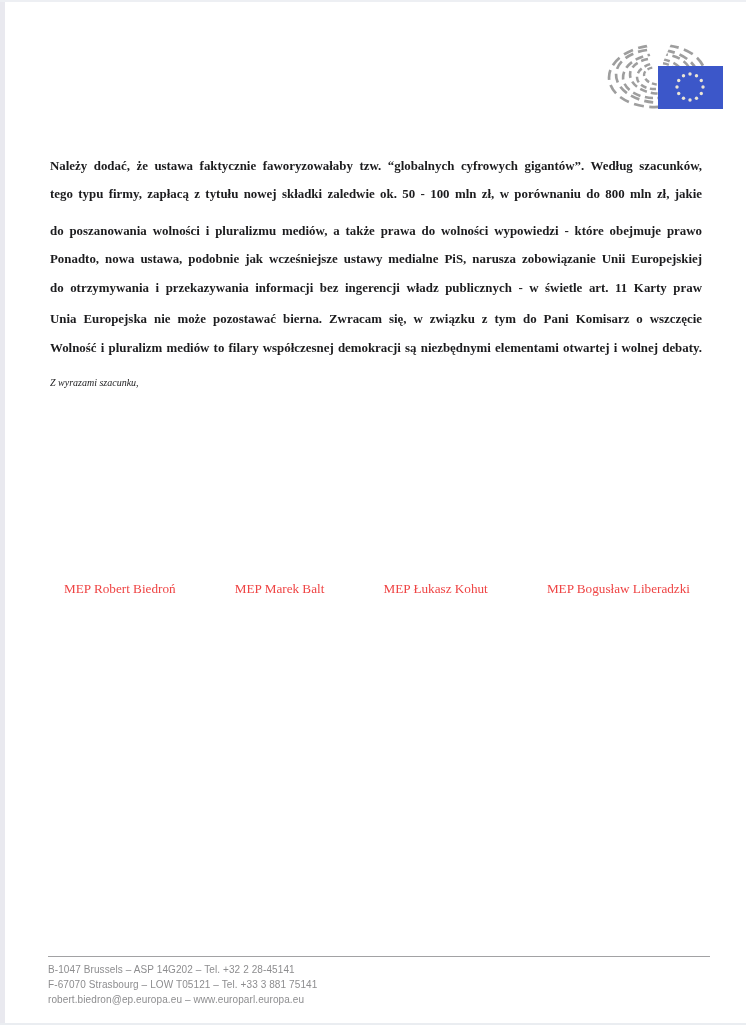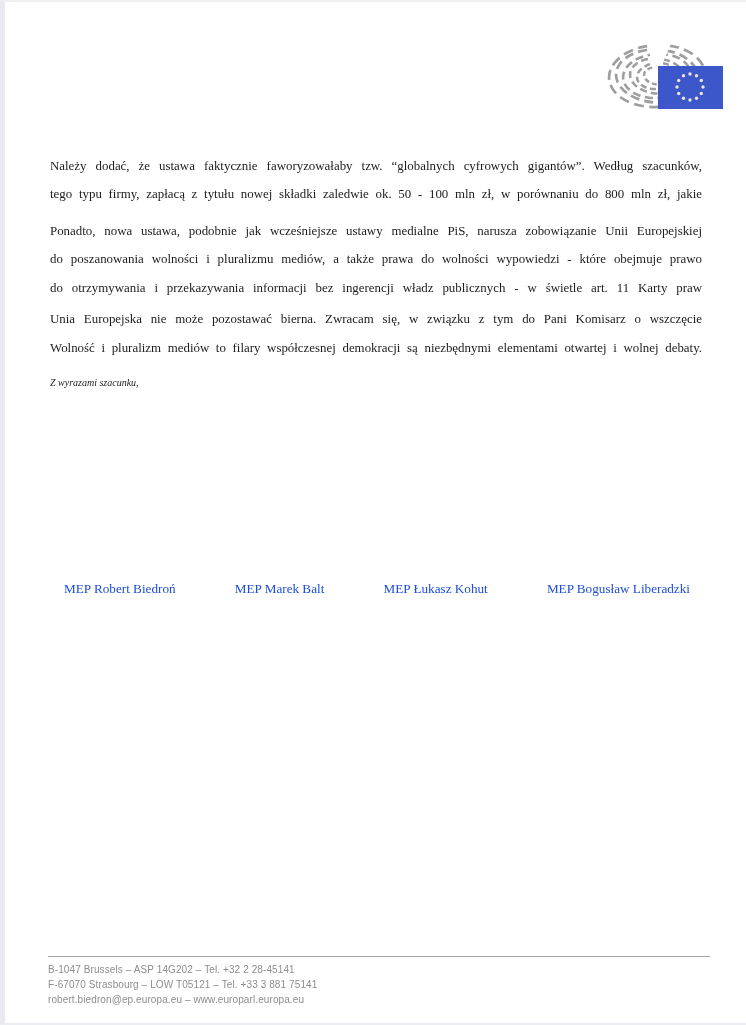--- a/index.html
+++ b/index.html
@@ -18,41 +18,41 @@
 
   
   .logo { position: absolute; top: 44px; left: 607px; width: 119px; height: 66px; }
   .logo svg { display: block; width: 100%; height: 100%; }
 
   
   .letter-body {
     position: absolute; top: 152px; left: 50px; width: 652px;
     font-size: 12.9px;
   }
-  .para { margin: 0; }
+  .para { margin: 0; font-weight: bold; }
   .para.gap-8 { margin-bottom: 8px; }
   .para.gap-3 { margin-bottom: 3px; }
   .line {
     line-height: 28.45px; height: 28.45px;
     text-align: justify; text-align-last: justify;
   }
   .line.last { text-align-last: left; }
   .closing {
     margin-top: 7px;
     font-style: italic;
     line-height: 28.45px;
     font-size: 10px;
   }
 
   
   .signatures {
     position: absolute; top: 580px; left: 50px; width: 650px;
     box-sizing: border-box; padding: 0 10px 0 14px;
     display: flex; justify-content: space-between;
-    font-size: 13.2px; line-height: 18px; color: #1d4ed8;
+    font-size: 13.2px; line-height: 18px; color: #ef4444;
     white-space: nowrap;
     gap: 8px;
   }
 
   
   .footer {
     position: absolute; top: 956px; left: 48px; width: 666px;
     font-family: "Liberation Sans", sans-serif;
     font-size: 10px; color: #8d8d8f; letter-spacing: 0.1px;
   }
@@ -96,22 +96,22 @@
     </g>
   </svg>
 </div>
 
 <div class="letter-body">
   <div class="para gap-8">
     <div class="line">Należy dodać, że ustawa faktycznie faworyzowałaby tzw. “globalnych cyfrowych gigantów”. Według szacunków,</div>
     <div class="line">tego typu firmy, zapłacą z tytułu nowej składki zaledwie ok. 50 - 100 mln zł, w porównaniu do 800 mln zł, jakie</div>
   </div>
   <div class="para gap-3">
+    <div class="line">do poszanowania wolności i pluralizmu mediów, a także prawa do wolności wypowiedzi - które obejmuje prawo</div>
     <div class="line">Ponadto, nowa ustawa, podobnie jak wcześniejsze ustawy medialne PiS, narusza zobowiązanie Unii Europejskiej</div>
-    <div class="line">do poszanowania wolności i pluralizmu mediów, a także prawa do wolności wypowiedzi - które obejmuje prawo</div>
     <div class="line">do otrzymywania i przekazywania informacji bez ingerencji władz publicznych - w świetle art. 11 Karty praw</div>
   </div>
   <div class="para">
     <div class="line">Unia Europejska nie może pozostawać bierna. Zwracam się, w związku z tym do Pani Komisarz o wszczęcie</div>
     <div class="line">Wolność i pluralizm mediów to filary współczesnej demokracji są niezbędnymi elementami otwartej i wolnej debaty.</div>
   </div>
   <div class="closing">Z wyrazami szacunku,</div>
 </div>
 
 <div class="signatures">

